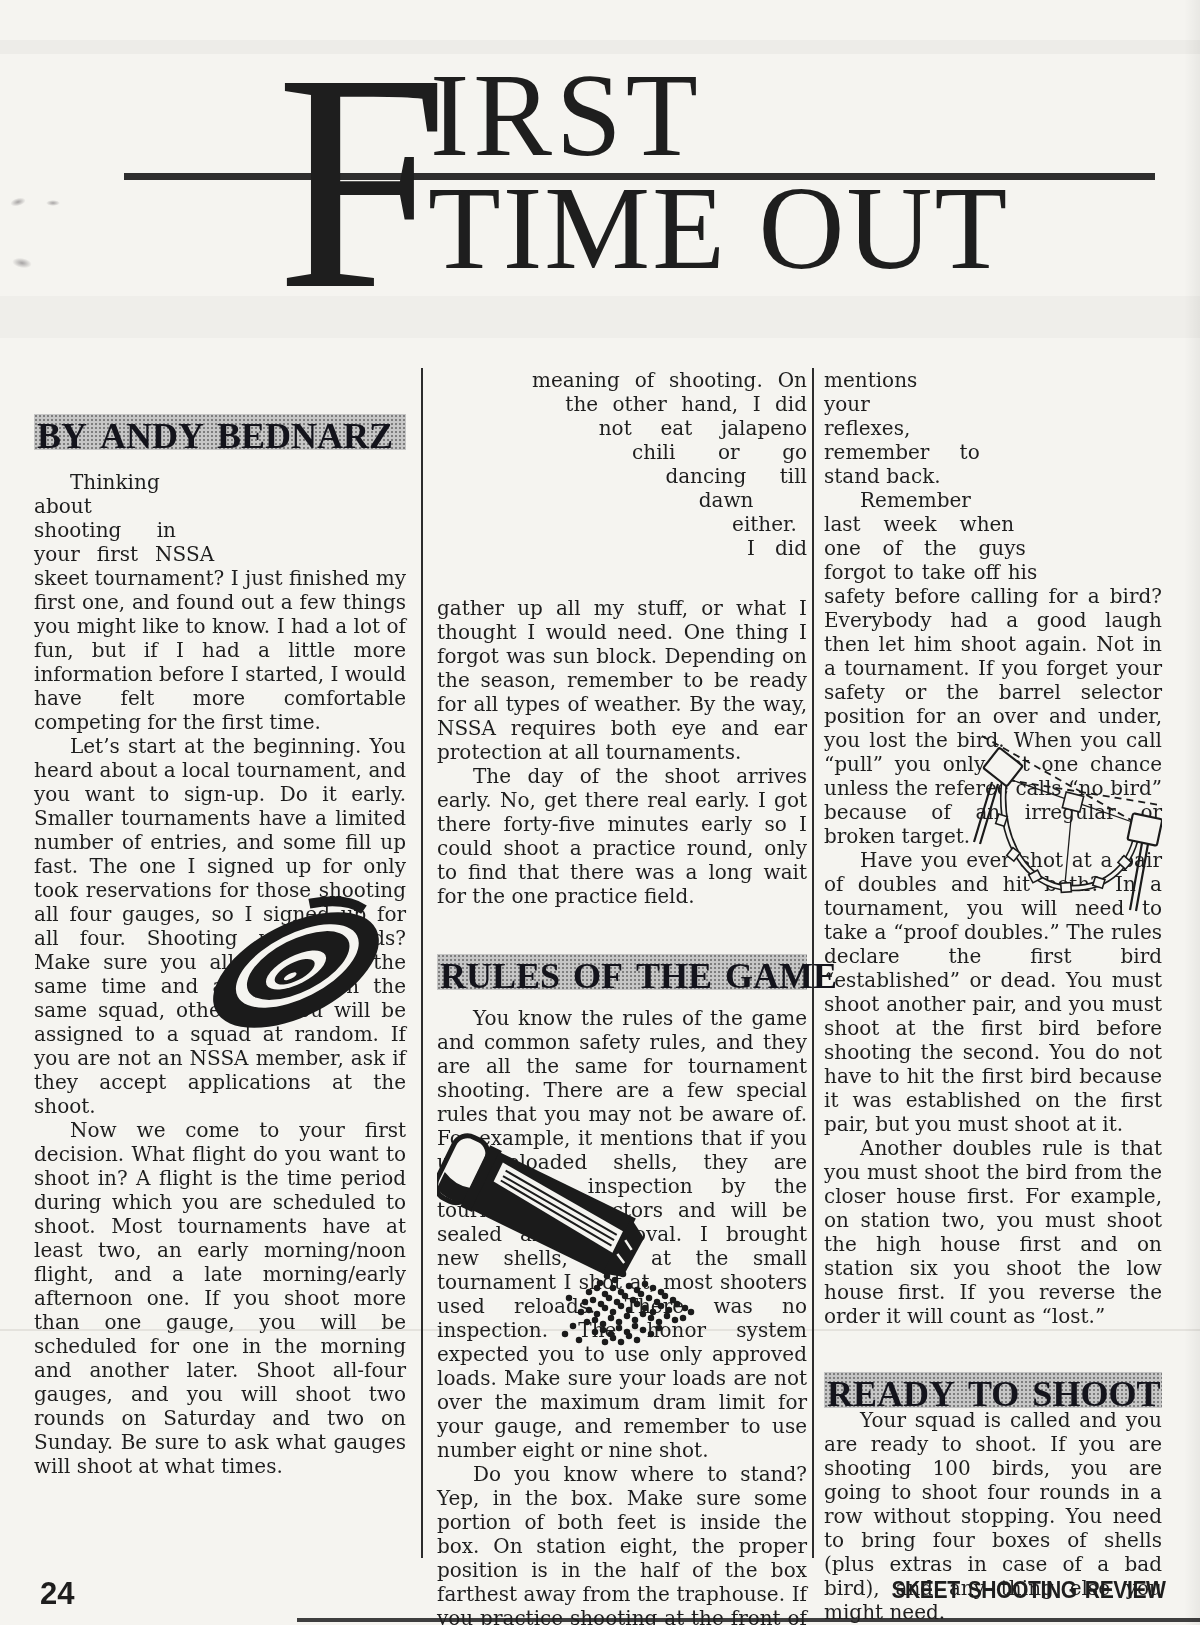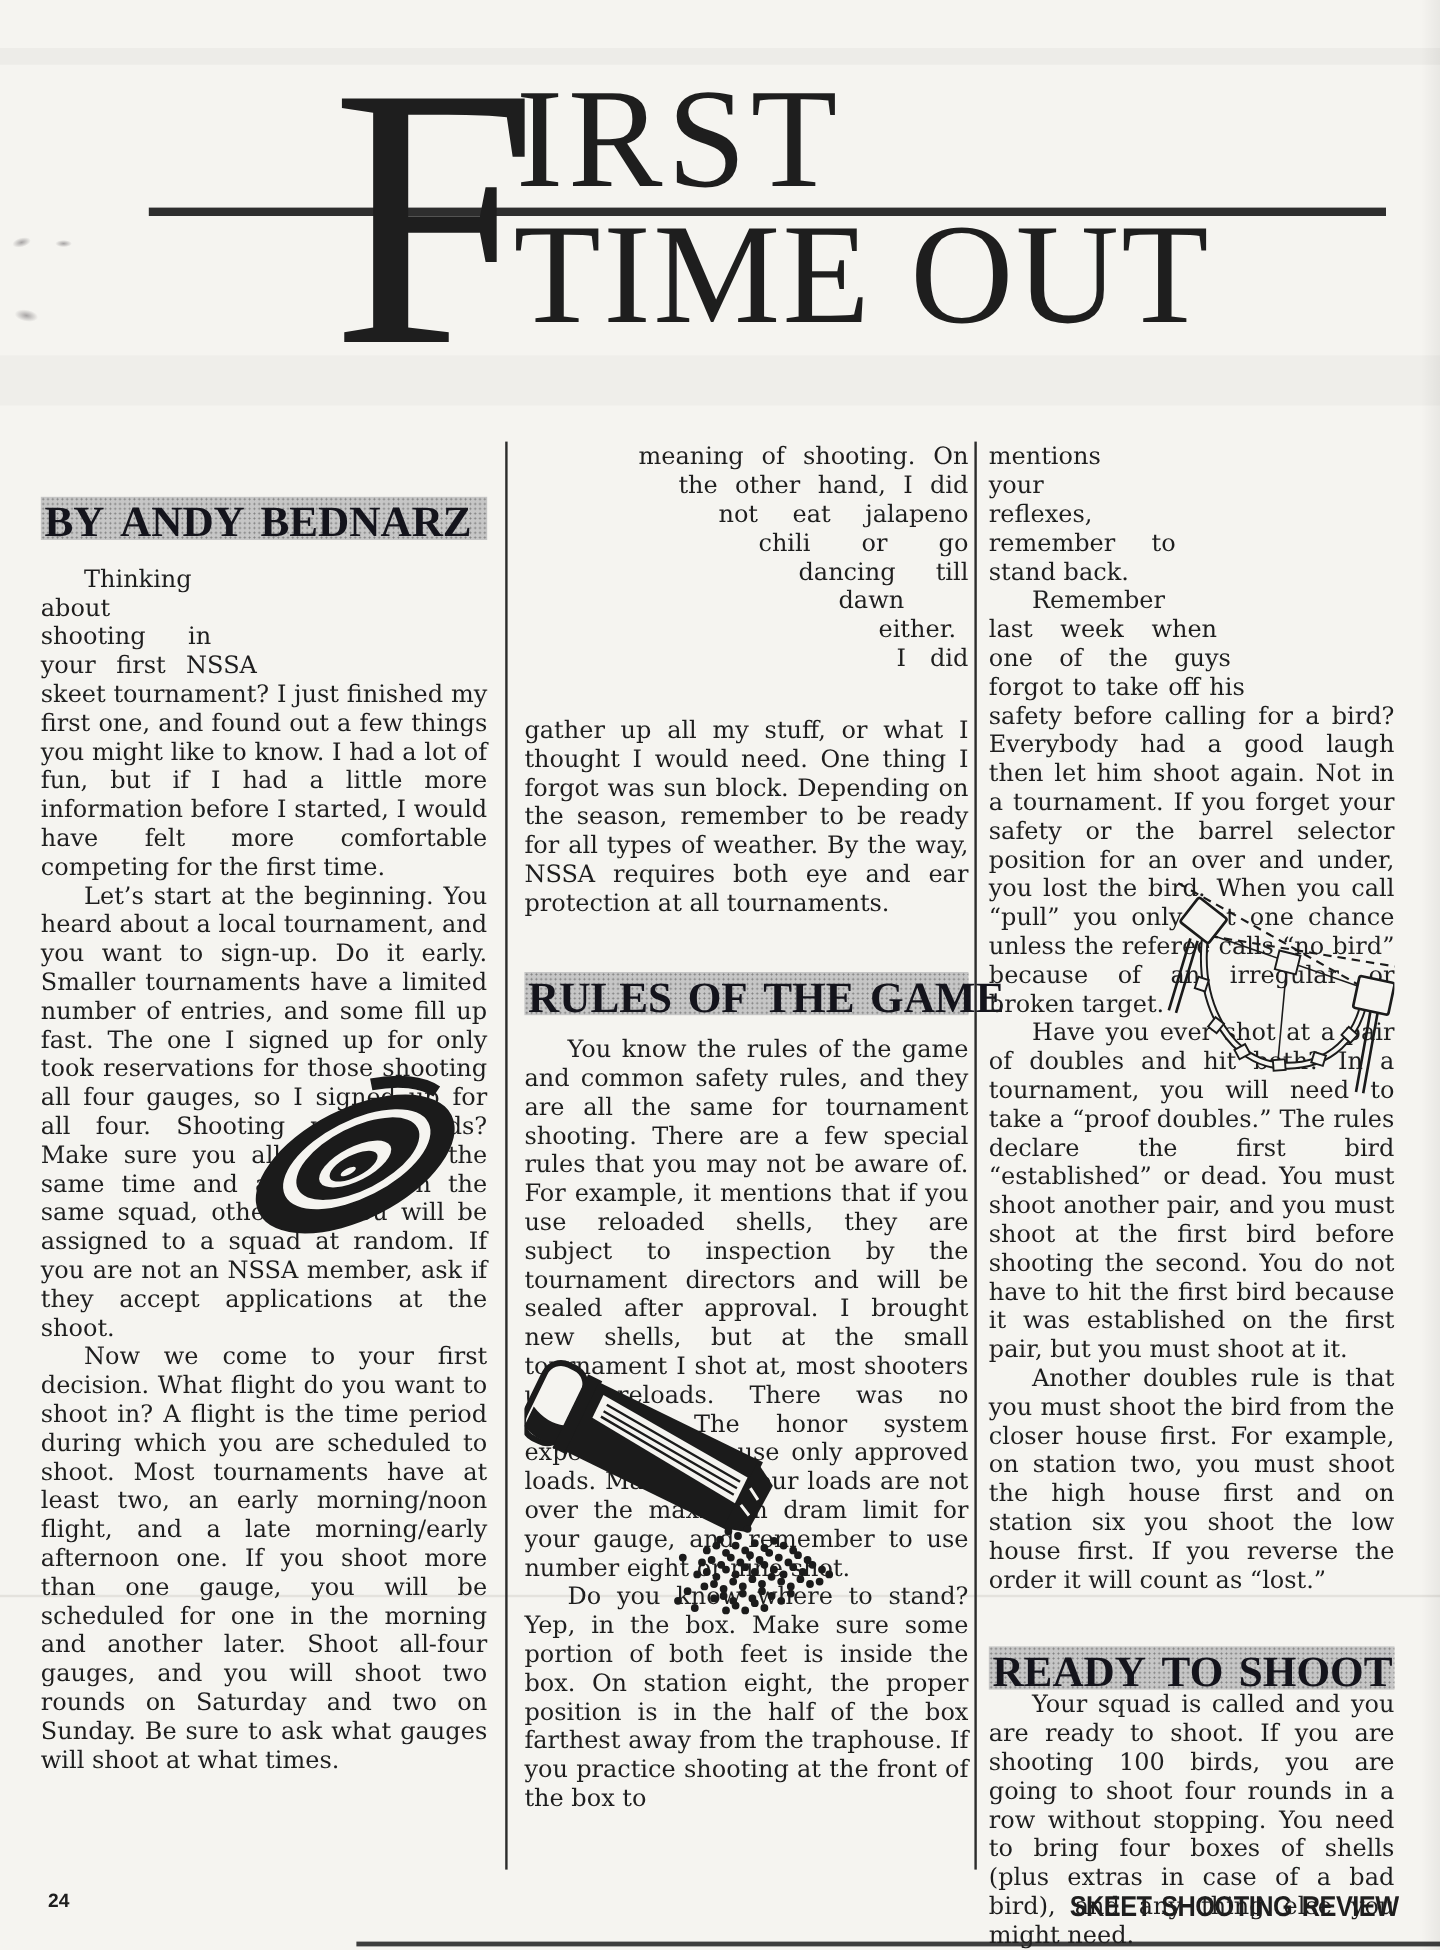--- a/index.html
+++ b/index.html
@@ -45,21 +45,21 @@
   .fl{position:relative;}
   .disc-float{float:right;width:220px;height:150px;margin:491px 0 6px 10px;
               shape-outside:polygon(0px 0px,220px 0px,220px 150px,80px 150px,0px 110px);shape-margin:8px;}
   .shell-float{float:left;width:300px;height:220px;margin:762px 10px 4px 0;
                shape-outside:polygon(0px 0px,48px 0px,305px 185px,305px 220px,0px 220px);shape-margin:8px;}
   .skeet-float{float:right;width:200px;height:200px;margin:356px 0 6px 8px;
                shape-outside:polygon(0px 0px,200px 0px,200px 200px,96px 200px);shape-margin:8px;}
   .fl svg{display:block;}
   
   .footer-pg{position:absolute;left:40px;top:1576px;font-family:"Liberation Sans",sans-serif;
-             font-weight:700;font-size:16px;}
+             font-weight:700;font-size:31px;}
   .footer-mag{position:absolute;right:34px;top:1576px;font-family:"Liberation Sans",sans-serif;
               font-weight:700;font-size:24px;letter-spacing:-.5px;word-spacing:3px;
               transform:scaleX(.88);transform-origin:right center;}
 </style>
 </head>
 <body>
 
 <div class="page">
 
   <div class="streak-b"></div>
@@ -111,20 +111,21 @@
           <rect x="38" y="-32" width="152" height="64" fill="#1b1b1b"></rect>
           <polygon points="46,-24 184,-15 184,9 46,-3" fill="#f5f4f0"></polygon>
           <path d="M52,-18 L180,-9 M52,-12 L180,-3 M52,-7 L180,3" stroke="#1b1b1b" stroke-width="2" fill="none"></path>
           <path d="M186,-30 L206,-18 L204,26 L184,32 Z" fill="#1b1b1b"></path>
           <path d="M190,-8 L200,-2 M189,8 L199,13" stroke="#f5f4f0" stroke-width="2.5" fill="none"></path>
         </g>
         <path fill="none" stroke="#1b1b1b" stroke-width="6.5" stroke-linecap="round" d="M170,146h0 M178,150h0 M186,144h0 M163,153h0 M152,162h0 M160,158h0 M168,164h0 M176,158h0 M184,162h0 M192,156h0 M200,160h0 M208,154h0 M216,158h0 M224,162h0 M148,172h0 M156,170h0 M164,174h0 M172,168h0 M180,172h0 M188,166h0 M196,170h0 M204,164h0 M212,168h0 M220,172h0 M228,166h0 M236,170h0 M144,182h0 M152,180h0 M160,184h0 M168,178h0 M176,182h0 M184,176h0 M192,180h0 M200,174h0 M208,178h0 M216,182h0 M224,176h0 M232,180h0 M240,174h0 M248,178h0 M150,192h0 M158,190h0 M166,194h0 M174,188h0 M182,192h0 M190,186h0 M198,190h0 M206,184h0 M214,188h0 M222,192h0 M230,186h0 M238,190h0 M158,202h0 M166,200h0 M174,204h0 M182,198h0 M190,202h0 M198,196h0 M206,200h0 M214,204h0 M222,198h0 M168,212h0 M176,208h0 M184,212h0 M192,206h0 M200,210h0 M136,196h0 M128,204h0 M142,210h0 M246,188h0 M254,182h0 M132,168h0"></path>
       </svg>
     </div>
     <p>meaning of shooting. On the other hand, I did not eat jalapeno chili or go dancing till dawn either. I did gather up all my stuff, or what I thought I would need. One thing I forgot was sun block. Depending on the season, remember to be ready for all types of weather. By the way, NSSA requires both eye and ear protection at all tournaments.</p>
+    <p class="indent">The day of the shoot arrives early. No, get there real early. I got there forty-five minutes early so I could shoot a practice round, only to find that there was a long wait for the one practice field.</p>
     <h2 class="band band-rules">Rules of the Game</h2>
     <p class="indent">You know the rules of the game and common safety rules, and they are all the same for tournament shooting. There are a few special rules that you may not be aware of. For example, it mentions that if you use reloaded shells, they are subject to inspection by the tournament directors and will be sealed after approval. I brought new shells, but at the small tournament I shot at, most shooters used reloads. There was no inspection. The honor system expected you to use only approved loads. Make sure your loads are not over the maximum dram limit for your gauge, and remember to use number eight or nine shot.</p>
     <p class="indent">Do you know where to stand? Yep, in the box. Make sure some portion of both feet is inside the box. On station eight, the proper position is in the half of the box farthest away from the traphouse. If you practice shooting at the front of the box to</p>
   </section>
 
   <section class="col col3">
     <div class="fl skeet-float">
       <svg width="200" height="200" viewBox="0 0 200 200">
         <path d="M20,12 L176,100" stroke="#1b1b1b" stroke-width="1.8" stroke-dasharray="7 5" fill="none"></path>
         <path d="M46,56 L204,82" stroke="#1b1b1b" stroke-width="1.8" stroke-dasharray="7 5" fill="none"></path>

